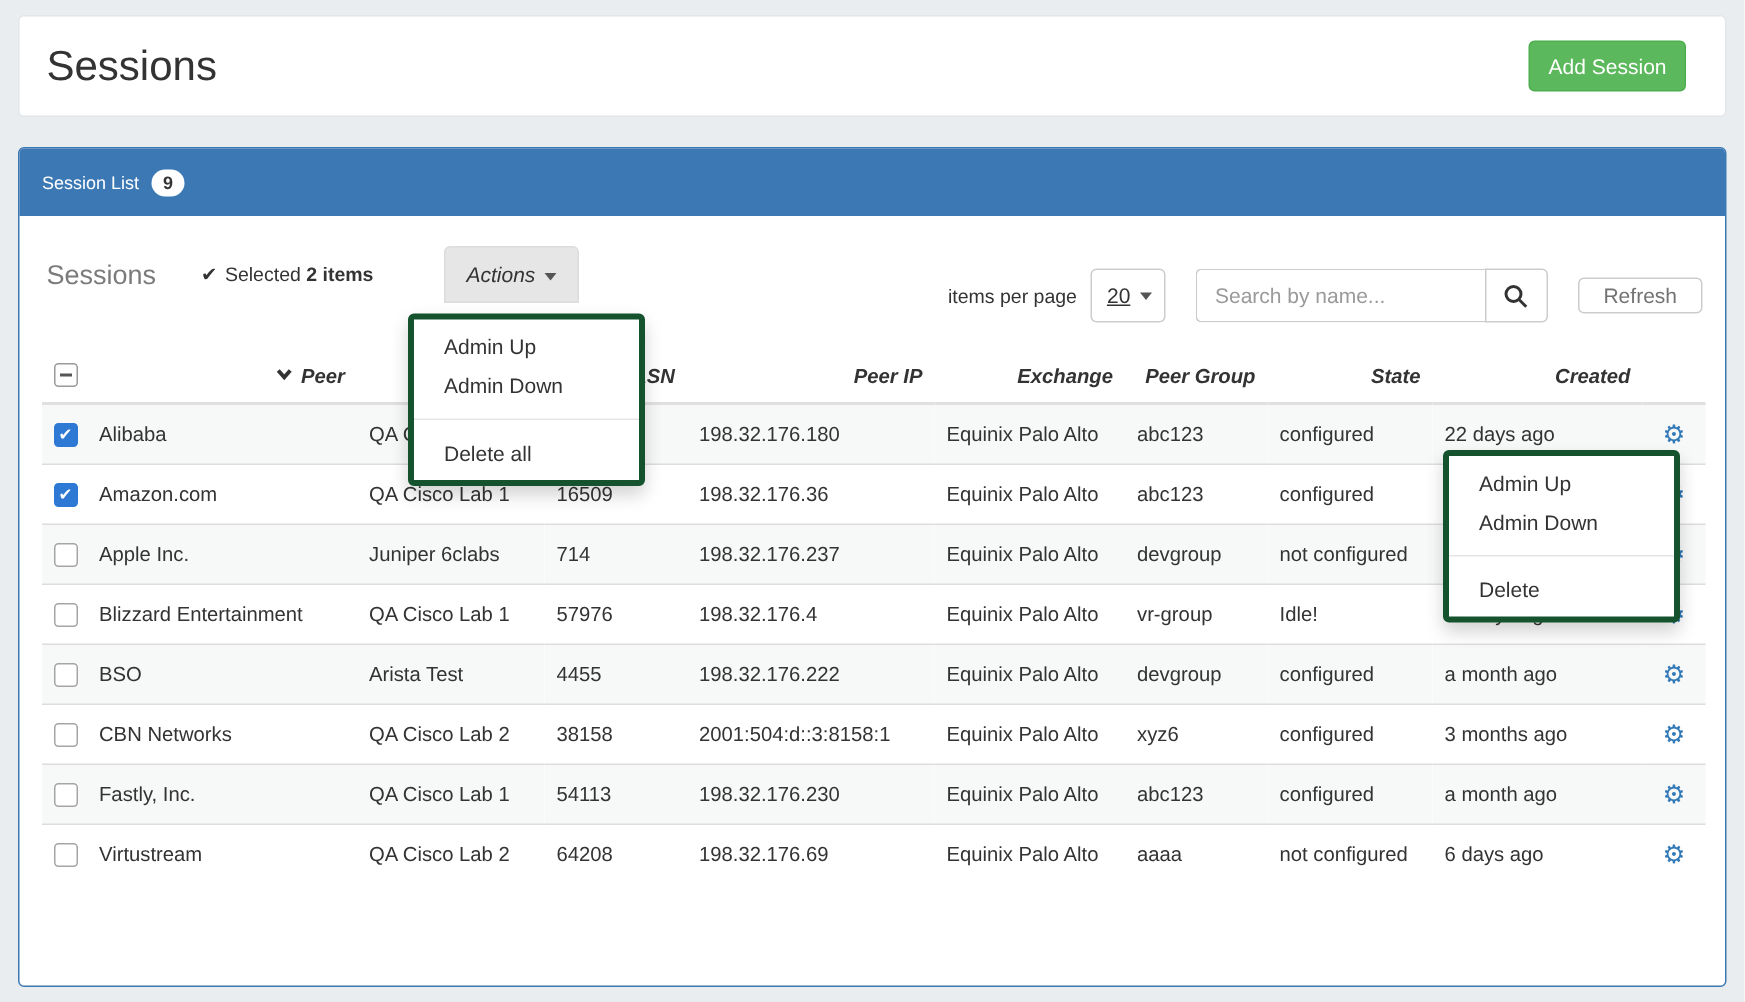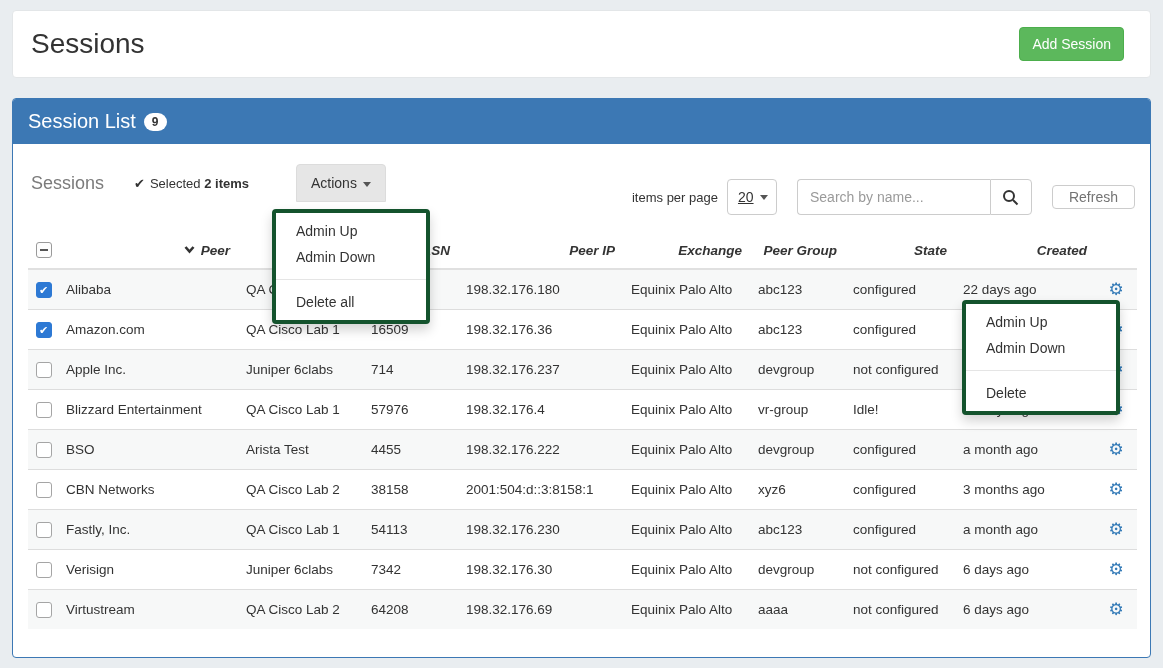--- a/index.html
+++ b/index.html
@@ -23,31 +23,31 @@
   .page-title{font-size:28px; font-weight:400; color:#333;}
   .btn{display:inline-block; border-radius:4px; font-size:14px; cursor:pointer; line-height:20px;}
   .btn-add{background:var(--add-btn); border:1px solid var(--add-btn-border); color:#fff; padding:6px 12px;}
 
   
   .panel{background:#fff; border:1px solid var(--panel-border); border-radius:4px; height:560px;}
   .panel-heading{
     background:var(--panel-header); color:#fff; height:45px; border-radius:3px 3px 0 0;
     display:flex; align-items:center; padding:0 15px; gap:8px;
   }
-  .panel-title{font-size:20px;}
+  .panel-title{font-size:12px;}
   .badge{background:#fff; color:#333; font-size:12px; font-weight:bold; border-radius:10px; padding:2px 8px; line-height:14px;}
   .panel-body{padding:20px 15px 30px;}
 
   
   .toolbar{display:flex; align-items:center; margin:0 0 30px 0; height:38px;}
   .toolbar-subtitle{font-size:18px; color:#7b7b7b; margin:0 30px 0 3px;}
   .selected-info{font-size:13px; color:#333; margin-right:47px; white-space:nowrap;}
   .selected-info .count{font-weight:bold;}
   .check-glyph{font-size:13px; margin-right:5px; color:#333;}
-  .btn-actions{background:#e6e6e6; border:1px solid #dcdcdc; color:#333; padding:8px 14px; border-radius:4px 4px 0 0;}
+  .btn-actions{background:#e6e6e6; border:1px solid #dcdcdc; color:#333; padding:8px 14px; border-radius:4px 4px 0 0;font-style:italic;}
   .caret{display:inline-block; width:0; height:0; border-left:4px solid transparent; border-right:4px solid transparent; border-top:5px solid #555; margin-left:6px; vertical-align:middle;}
   .toolbar-right{margin-left:auto; display:flex; align-items:center;margin-top:28px;}
   .ipp-label{font-size:13px; margin-right:9px;}
   .select-box{
     width:50px; height:36px; border:1px solid #ccc; border-radius:4px; background:#fff;
     display:flex; align-items:center; justify-content:space-between; padding:0 8px 0 10px; cursor:pointer;text-decoration:underline;
   }
   .search-group{display:flex; margin-left:20px;}
   .search-input{
     width:193px; height:36px; border:1px solid #ccc; border-radius:4px 0 0 4px; padding:0 12px; font-size:14px;
@@ -237,32 +237,20 @@
     <td>54113</td>
     <td>198.32.176.230</td>
     <td>Equinix Palo Alto</td>
     <td>abc123</td>
     <td>configured</td>
     <td>a month ago</td>
     <td class="gear-cell"><span class="gear">⚙</span></td>
   </tr>
             <tr>
     <td><span class="cb"></span></td>
-    <td>Verisign</td>
-    <td>Juniper 6clabs</td>
-    <td>7342</td>
-    <td>198.32.176.30</td>
-    <td>Equinix Palo Alto</td>
-    <td>devgroup</td>
-    <td>not configured</td>
-    <td>6 days ago</td>
-    <td class="gear-cell"><span class="gear">⚙</span></td>
-  </tr>
-            <tr>
-    <td><span class="cb"></span></td>
     <td>Virtustream</td>
     <td>QA Cisco Lab 2</td>
     <td>64208</td>
     <td>198.32.176.69</td>
     <td>Equinix Palo Alto</td>
     <td>aaaa</td>
     <td>not configured</td>
     <td>6 days ago</td>
     <td class="gear-cell"><span class="gear">⚙</span></td>
   </tr>

